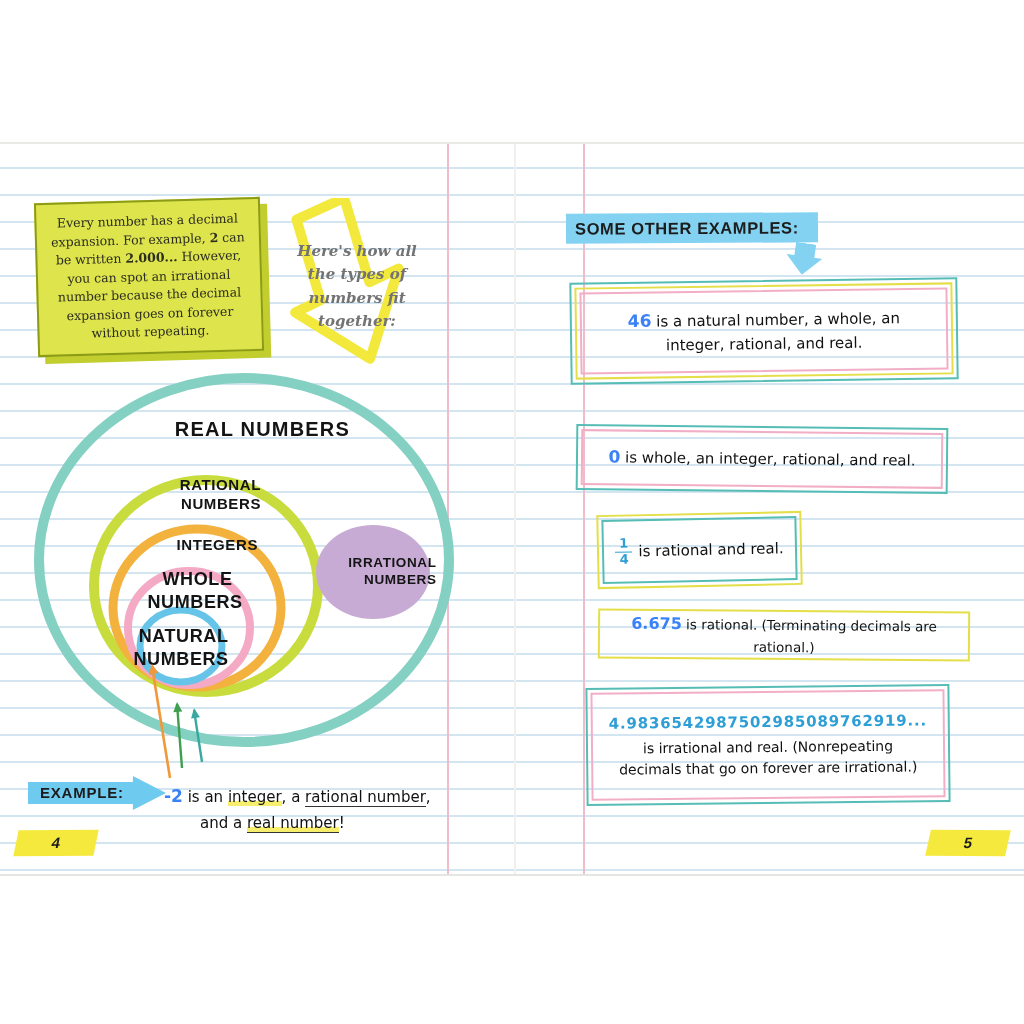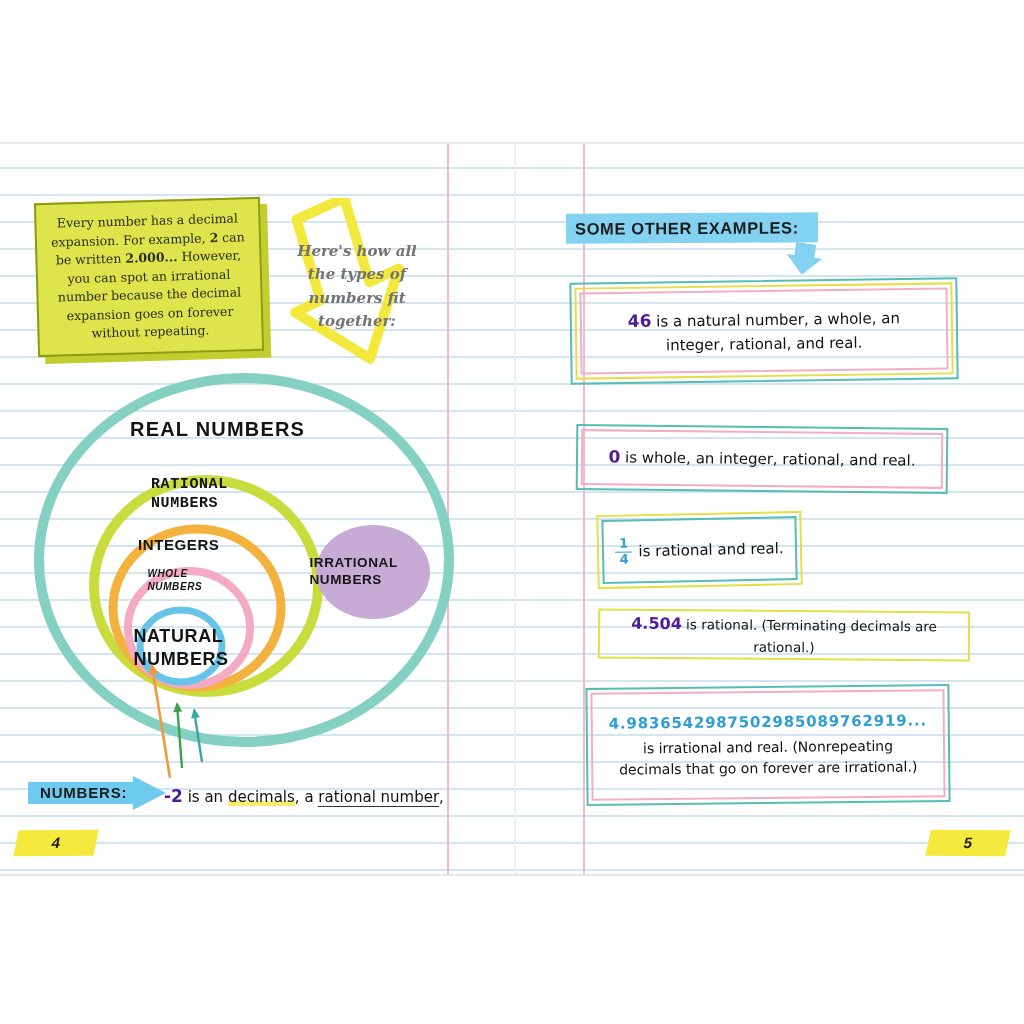--- a/index.html
+++ b/index.html
@@ -22,40 +22,40 @@
     font-family:"DejaVu Serif", serif; font-size:12.5px; line-height:1.48; color:#2d2d20; }
   .note-box b { font-weight:bold; }
 
   
   .intro-arrow-svg { position:absolute; left:250px; top:198px; }
   .intro-text { position:absolute; left:292px; top:240px; width:130px; text-align:center;
     font-family:"DejaVu Serif", serif; font-style:italic; font-weight:bold;
     font-size:15px; line-height:1.55; color:#737373; z-index:3; }
 
   
-  .venn-label { position:absolute; transform:translateX(-50%); text-align:left;
+  .venn-label { position:absolute; transform:translateX(-50%); text-align:right;
     font-weight:bold; letter-spacing:0.6px; color:#141414; line-height:1.25; z-index:2; }
   .lbl-real { left:240px; top:417px; font-size:20px; width:220px; letter-spacing:1.2px; }
-  .lbl-rational { left:206px; top:476px; font-size:15px; width:110px;font-family:Liberation Mono, monospace; }
+  .lbl-rational { left:206px; top:476px; font-size:15px; width:110px; }
   .lbl-integers { left:198px; top:536px; font-size:15px; width:120px; }
-  .lbl-whole { left:190px; top:568px; font-size:10px; width:85px;font-style:italic; }
+  .lbl-whole { left:190px; top:568px; font-size:18px; width:85px; }
   .lbl-natural { left:181px; top:625px; font-size:18px; width:95px; }
   .lbl-irrational { left:373px; top:555px; font-size:13.5px; width:127px; }
 
   .venn-svg { position:absolute; left:20px; top:372px; z-index:1; }
   .pointer-svg { position:absolute; left:130px; top:650px; z-index:2; }
 
   
   .example-banner { position:absolute; left:28px; top:776px; width:138px; height:34px;
     background:#6fcaef; clip-path:polygon(0 18%, 76% 18%, 76% 0, 100% 50%, 76% 100%, 76% 82%, 0 82%);
     font-weight:bold; font-size:15px; letter-spacing:0.8px; line-height:34px; padding-left:12px; box-sizing:border-box; }
   .example-text { position:absolute; left:164px; top:782px; width:300px;
     font-family:"DejaVu Sans", sans-serif; font-size:15px; line-height:1.7; color:#111; }
   .example-text .line2 { padding-left:36px; }
-  .blue-num { color:#4c1d95; font-weight:bold; }
+  .blue-num { color:#3b82f6; font-weight:bold; }
   .hl-yellow { background:linear-gradient(to top, #f8ee6e 26%, transparent 26%); }
   .ul-plain { border-bottom:1.6px solid #333; }
 
   
   .examples-header { position:absolute; left:566px; top:213px; width:252px; height:30px;
     background:#83d2f2; font-weight:bold; font-size:16.5px; letter-spacing:0.6px;
     line-height:30px; padding-left:9px; box-sizing:border-box; transform:rotate(-0.3deg); }
   .header-down-arrow { position:absolute; left:786px; top:243px; width:36px; height:32px; background:#83d2f2;
     clip-path:polygon(22% 0, 78% 0, 78% 42%, 100% 42%, 50% 100%, 0 42%, 22% 42%); transform:rotate(8deg); }
 
@@ -130,24 +130,27 @@
 
   <svg class="pointer-svg" width="110" height="140" viewBox="0 0 110 140">
     <path d="M40 128 L22 16" stroke="#f0983a" stroke-width="2.6" fill="none"></path>
     <polygon points="22,14 28.5,23.1 18.7,24.7" fill="#f0983a"></polygon>
     <path d="M52 118 L47 54" stroke="#3f9e4f" stroke-width="2.4" fill="none"></path>
     <polygon points="47,52 52.3,61.6 43.3,62.3" fill="#3f9e4f"></polygon>
     <path d="M72 112 L64 60" stroke="#3aa8a0" stroke-width="2.4" fill="none"></path>
     <polygon points="64,58 69.9,67.2 61.1,68.6" fill="#3aa8a0"></polygon>
   </svg>
 
-  <div class="example-banner">NUMBERS:</div>
+  <div class="example-banner">EXAMPLE:</div>
   <div class="example-text">
     <div class="line1">
-      <span class="blue-num num-lg">-2</span><span> is an </span><span class="hl-yellow">decimals</span><span>, a </span><span class="ul-plain">rational number</span><span>,</span>
+      <span class="blue-num num-lg">-2</span><span> is an </span><span class="hl-yellow">integer</span><span>, a </span><span class="ul-plain">rational number</span><span>,</span>
+    </div>
+    <div class="line2">
+      <span>and a </span><span class="ul-plain hl-yellow">real number</span><span>!</span>
     </div>
   </div>
 
   <div class="examples-header">SOME OTHER EXAMPLES:</div>
   <div class="header-down-arrow"></div>
 
   <div class="ex-box box1">
     <div class="frame f-teal">
         <div class="frame f-yellow">
           <div class="frame f-pink">
@@ -186,21 +189,21 @@
         </div>
       </div>
     </div>
       </div>
   </div>
 
   <div class="ex-box box4">
     <div class="frame f-yellow">
       <div class="ex-content">
         <div>
-          <span class="blue-num" style="font-size:16px;">4.504</span><span> is rational. (Terminating decimals are rational.)</span>
+          <span class="blue-num" style="font-size:16px;">6.675</span><span> is rational. (Terminating decimals are rational.)</span>
         </div>
       </div>
     </div>
   </div>
 
   <div class="ex-box box5">
     <div class="frame f-teal">
         <div class="frame f-pink">
       <div class="ex-content">
         <span class="long-num">4.9836542987502985089762919...</span>

